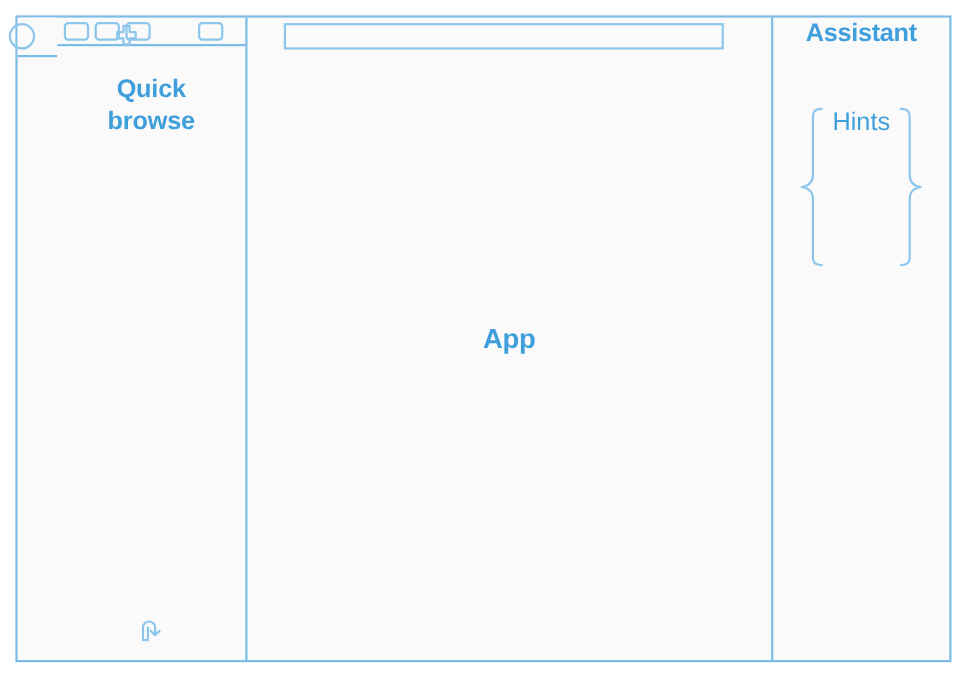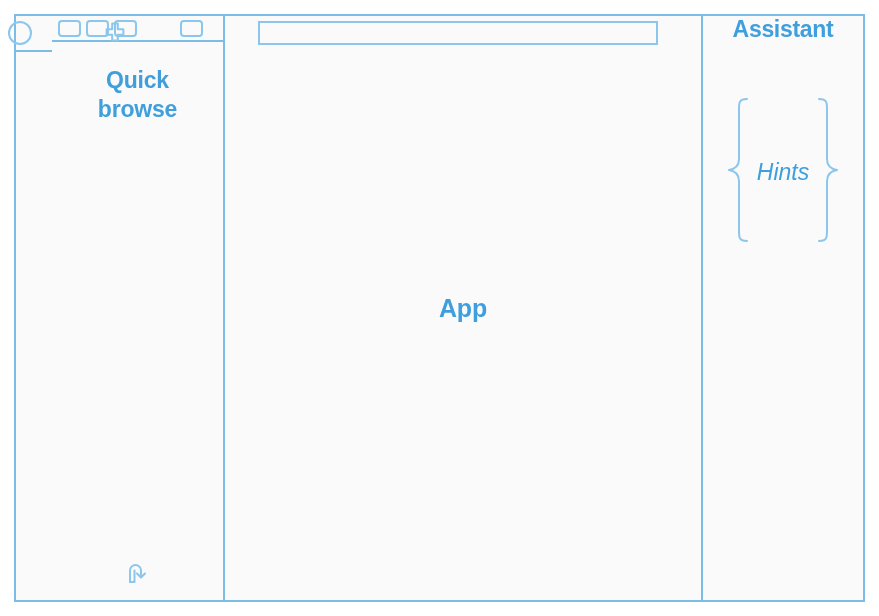--- a/index.html
+++ b/index.html
@@ -193,24 +193,23 @@
   .assistant-title {
     font-size: 23px;
     font-weight: bold;
     color: var(--ink);
     letter-spacing: -0.3px;
     white-space: nowrap;
   }
   .hints-group {
     margin-top: 54px;
     display: flex;
-    align-items: center;
+    align-items: flex-start;
     justify-content: center;
     gap: 2px;
-    font-style: italic;
   }
   .hints-label {
     font-size: 23px;
     font-weight: normal;
     color: var(--ink);
     padding: 0 4px;
   }
   .brace { display: block; }
 </style>
 </head>

